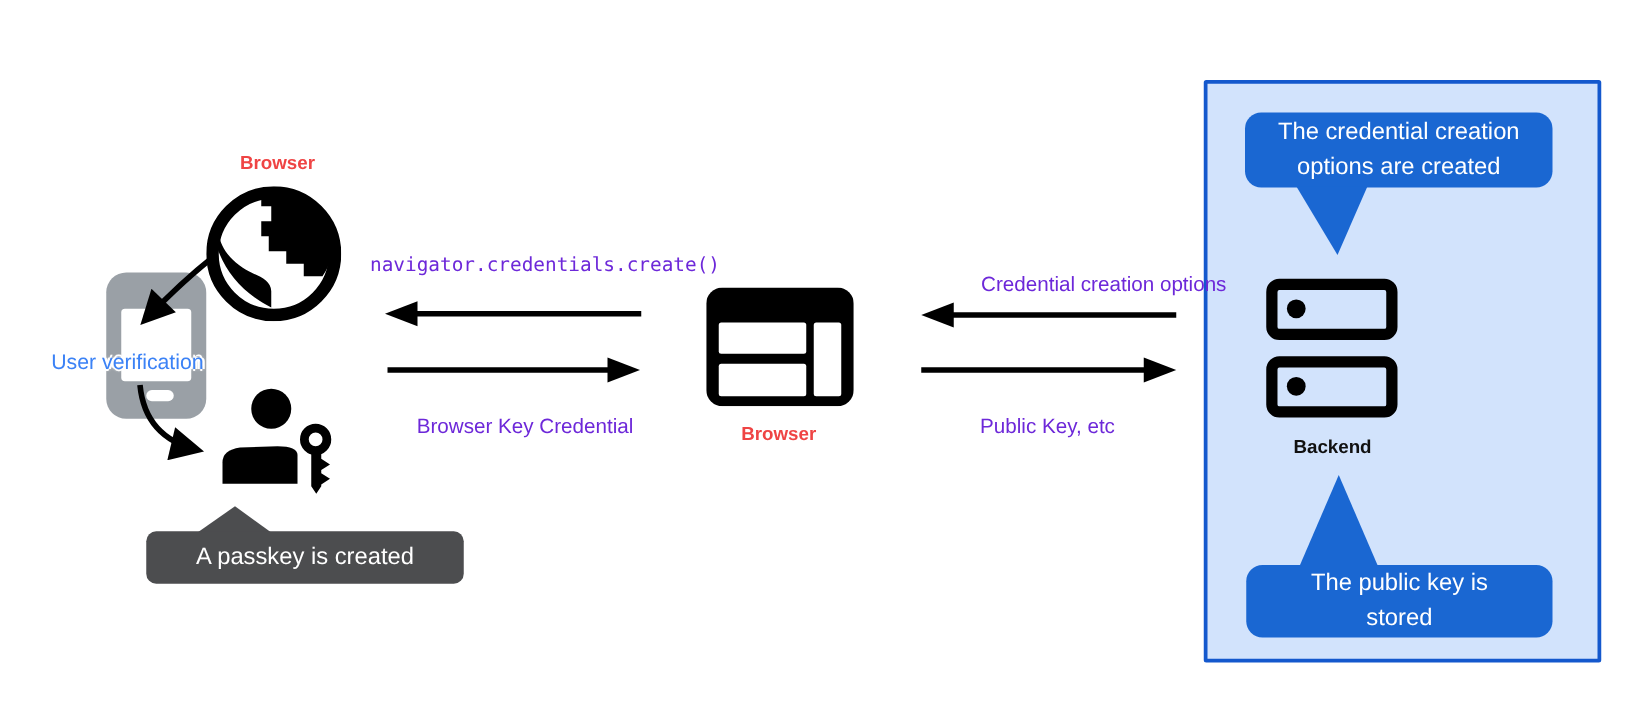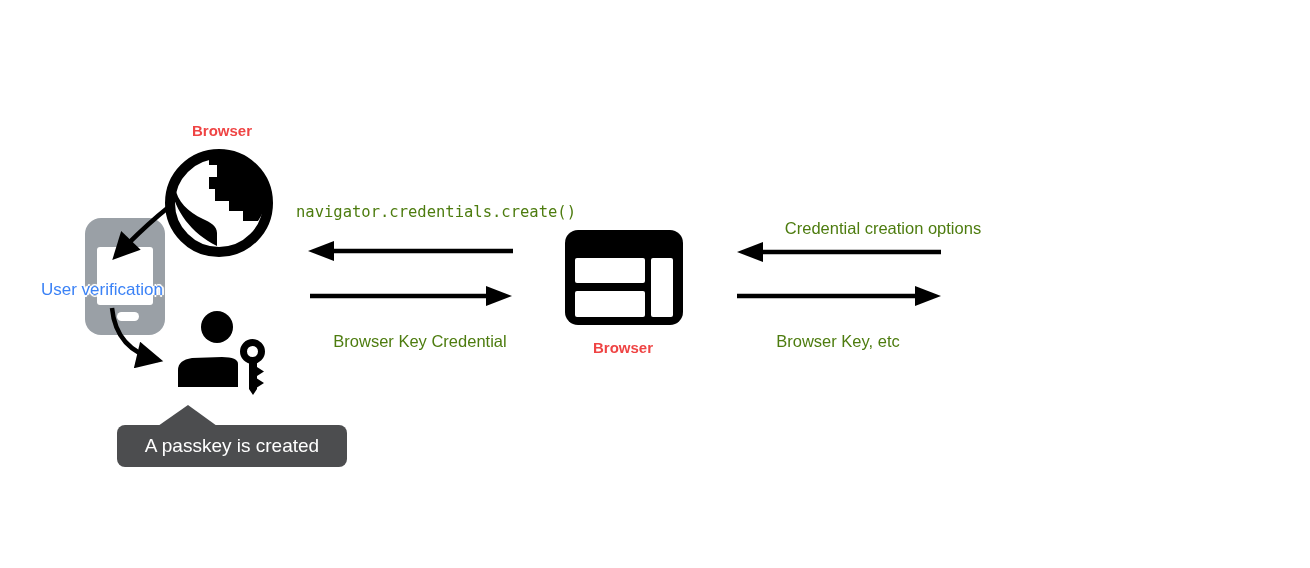--- a/index.html
+++ b/index.html
@@ -17,24 +17,24 @@
   
   .globe{left:165px;top:149px;z-index:4;}
   .personkey{left:175px;top:305px;z-index:4;}
   .frontend-icon{left:565px;top:230px;z-index:2;}
   
   .actor-label{font-weight:bold;font-size:15px;text-align:center;z-index:5;color:#ef4444;}
   .browser-label{left:152px;top:122px;width:140px;}
   .frontend-label{left:553px;top:339px;width:140px;}
   .uv-label{left:41px;top:280px;font-size:17px;z-index:5;color:#3b82f6;
     text-shadow:0 0 3px #fff,0 0 3px #fff,2px 0 0 #fff,-2px 0 0 #fff,0 2px 0 #fff,0 -2px 0 #fff;}
-  .msg-label{font-size:16.5px;text-align:left;z-index:5;color:#4d7c0f;transform:translateX(-50%);white-space:nowrap;}
+  .msg-label{font-size:16.5px;text-align:left;z-index:5;color:#6d28d9;transform:translateX(-50%);white-space:nowrap;}
   .code-label{font-family:"DejaVu Sans Mono",monospace;font-size:15.5px;}
   
-  .tip-dark-body{left:117px;top:425px;width:230px;height:42px;background:#4c4d4f;border-radius:8px;
+  .tip-dark-body{left:117px;top:425px;width:254px;height:42px;background:#4c4d4f;border-radius:8px;
     color:#fff;font-size:19px;display:flex;align-items:center;justify-content:center;z-index:6;}
   .tip-dark-tail{left:158px;top:405px;width:0;height:0;z-index:6;
     border-left:30px solid transparent;border-right:29px solid transparent;border-bottom:21px solid #4c4d4f;}
   
   .panel{left:963px;top:64px;width:312px;height:460px;background:#d2e3fc;border:3px solid #1458cd;border-radius:2px;z-index:2;}
   .tip-blue{position:absolute;background:#1a67d2;border-radius:13px;color:#fff;font-size:19px;line-height:28px;
     display:flex;align-items:center;justify-content:center;text-align:center;white-space:pre-line;}
   .tip-blue-top{left:30px;top:23px;width:246px;height:60px;}
   .tip-blue-bottom{left:31px;top:385px;width:245px;height:58px;}
   .tail-down{position:absolute;left:71px;top:82px;width:0;height:0;
@@ -111,16 +111,33 @@
 
   <svg class="abs frontend-icon" width="118" height="95" viewBox="0 0 118 95">
     <rect x="0" y="0" width="118" height="95" rx="13" fill="#000"></rect>
     <rect x="10" y="28" width="70" height="25" rx="2" fill="#fff"></rect>
     <rect x="10" y="61" width="70" height="26" rx="2" fill="#fff"></rect>
     <rect x="86" y="28" width="22" height="59" rx="2" fill="#fff"></rect>
   </svg>
   <div class="abs actor-label frontend-label">Browser</div>
 
   <div class="abs msg-label" style="left:839px;top:219px;margin-left:44px;">Credential creation options</div>
-  <div class="abs msg-label" style="left:838px;top:332px;">Browser Key, etc</div>
+  <div class="abs msg-label" style="left:838px;top:332px;">Public Key, etc</div>
 
+  <div class="abs panel">
+    <div class="tip-blue tip-blue-top">The credential creation
+options are created</div>
+    <div class="tail-down"></div>
+
+    <svg class="server-icon" width="114" height="120" viewBox="0 0 114 120">
+      <rect x="9.5" y="9.5" width="96" height="40" rx="6" fill="none" stroke="#000" stroke-width="9"></rect>
+      <circle cx="29" cy="29" r="7.5" fill="#000"></circle>
+      <rect x="9.5" y="71.5" width="96" height="40" rx="6" fill="none" stroke="#000" stroke-width="9"></rect>
+      <circle cx="29" cy="91" r="7.5" fill="#000"></circle>
+    </svg>
+    <div class="backend-label">Backend</div>
+
+    <div class="tail-up"></div>
+    <div class="tip-blue tip-blue-bottom">The public key is
+stored</div>
+  </div>
 
 </div>
 
 </body></html>

